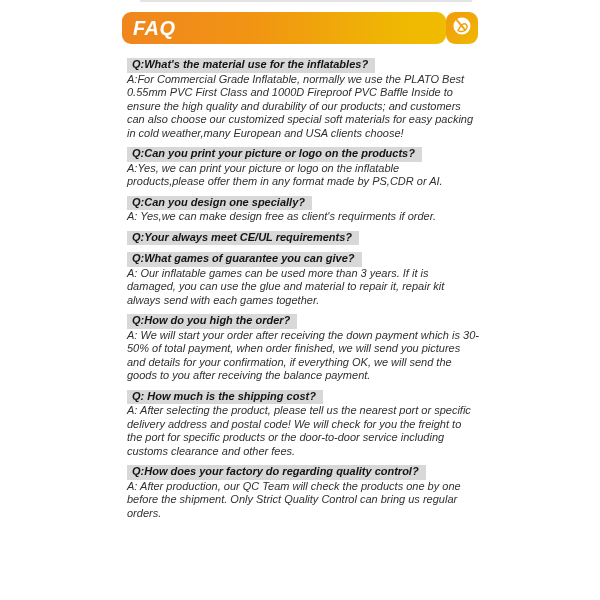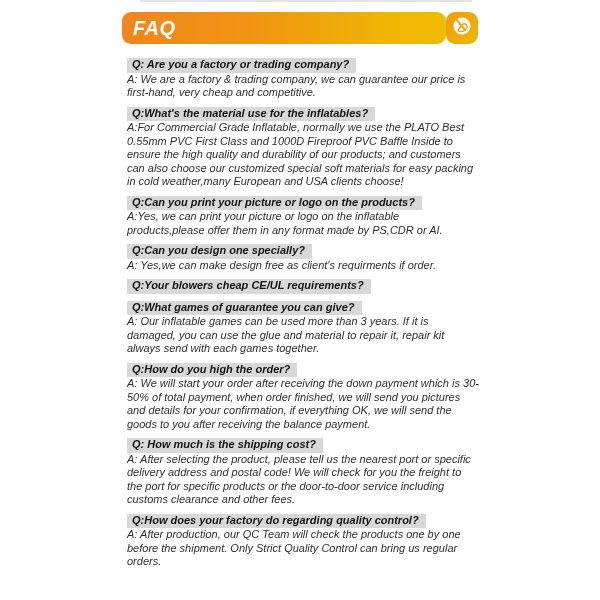--- a/index.html
+++ b/index.html
@@ -88,42 +88,38 @@
           <circle cx="16" cy="16" r="10.5" fill="#ffffff"></circle>
           <path d="M9.5 8.5 L20 21" stroke="#F0A30A" stroke-width="2.4" fill="none" stroke-linecap="round"></path>
           <path d="M11 21.5 C 14 24, 20 23, 22 18.5 C 23 15.5, 21 12.5, 17.5 13.5 C 14.5 14.5, 13.5 18, 11 21.5 Z" fill="none" stroke="#F0A30A" stroke-width="1.8"></path>
         </svg>
       </span>
     </div>
   </div>
 
   <div class="content">
 
-    <section class="faq-item">
-      <div class="q">Q: Are you a factory or trading company?</div>
-      <div class="a">A: We are a factory &amp; trading company, we can guarantee our price is first-hand, very cheap and competitive.</div>
-    </section>
 
     <section class="faq-item">
       <div class="q">Q:What's the material use for the inflatables?</div>
       <div class="a">A:For Commercial Grade Inflatable, normally we use the PLATO Best 0.55mm PVC First Class and 1000D Fireproof PVC Baffle Inside to ensure the high quality and durability of our products; and customers can also choose our customized special soft materials for easy packing in cold weather,many European and USA clients choose!</div>
     </section>
 
     <section class="faq-item">
       <div class="q">Q:Can you print your picture or logo on the products?</div>
       <div class="a">A:Yes, we can print your picture or logo on the inflatable products,please offer them in any format made by PS,CDR or AI.</div>
     </section>
 
     <section class="faq-item">
       <div class="q">Q:Can you design one specially?</div>
       <div class="a">A: Yes,we can make design free as client's requirments if order.</div>
     </section>
 
     <section class="faq-item">
-      <div class="q">Q:Your blowers cheap CE/UL requirements?</div>
+      <div class="q">Q:Your always meet CE/UL requirements?</div>
     </section>
 
     <section class="faq-item">
       <div class="q">Q:What games of guarantee you can give?</div>
       <div class="a">A: Our inflatable games can be used more than 3 years. If it is damaged, you can use the glue and material to repair it, repair kit always send with each games together.</div>
     </section>
 
     <section class="faq-item">
       <div class="q">Q:How do you high the order?</div>
       <div class="a">A: We will start your order after receiving the down payment which is 30-50% of total payment, when order finished, we will send you pictures and details for your confirmation, if everything OK, we will send the goods to you after receiving the balance payment.</div>

